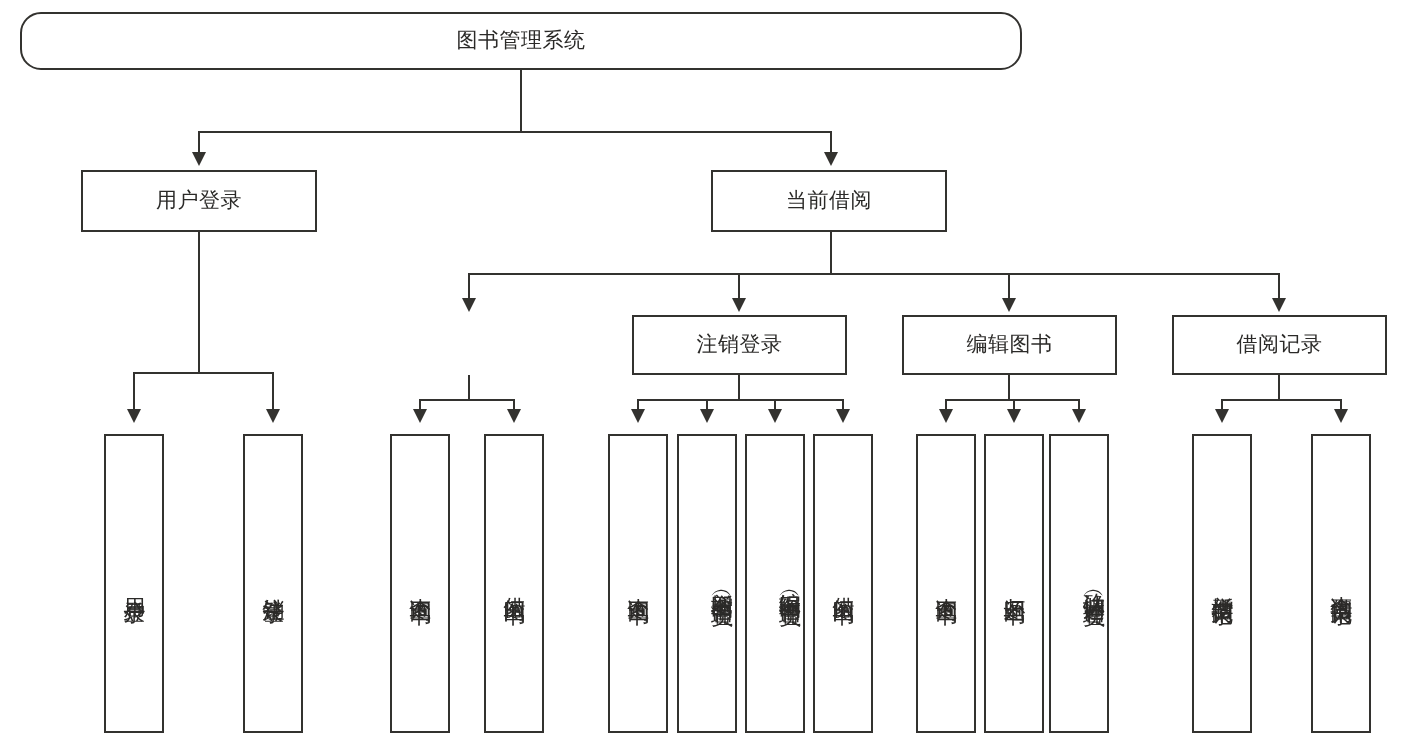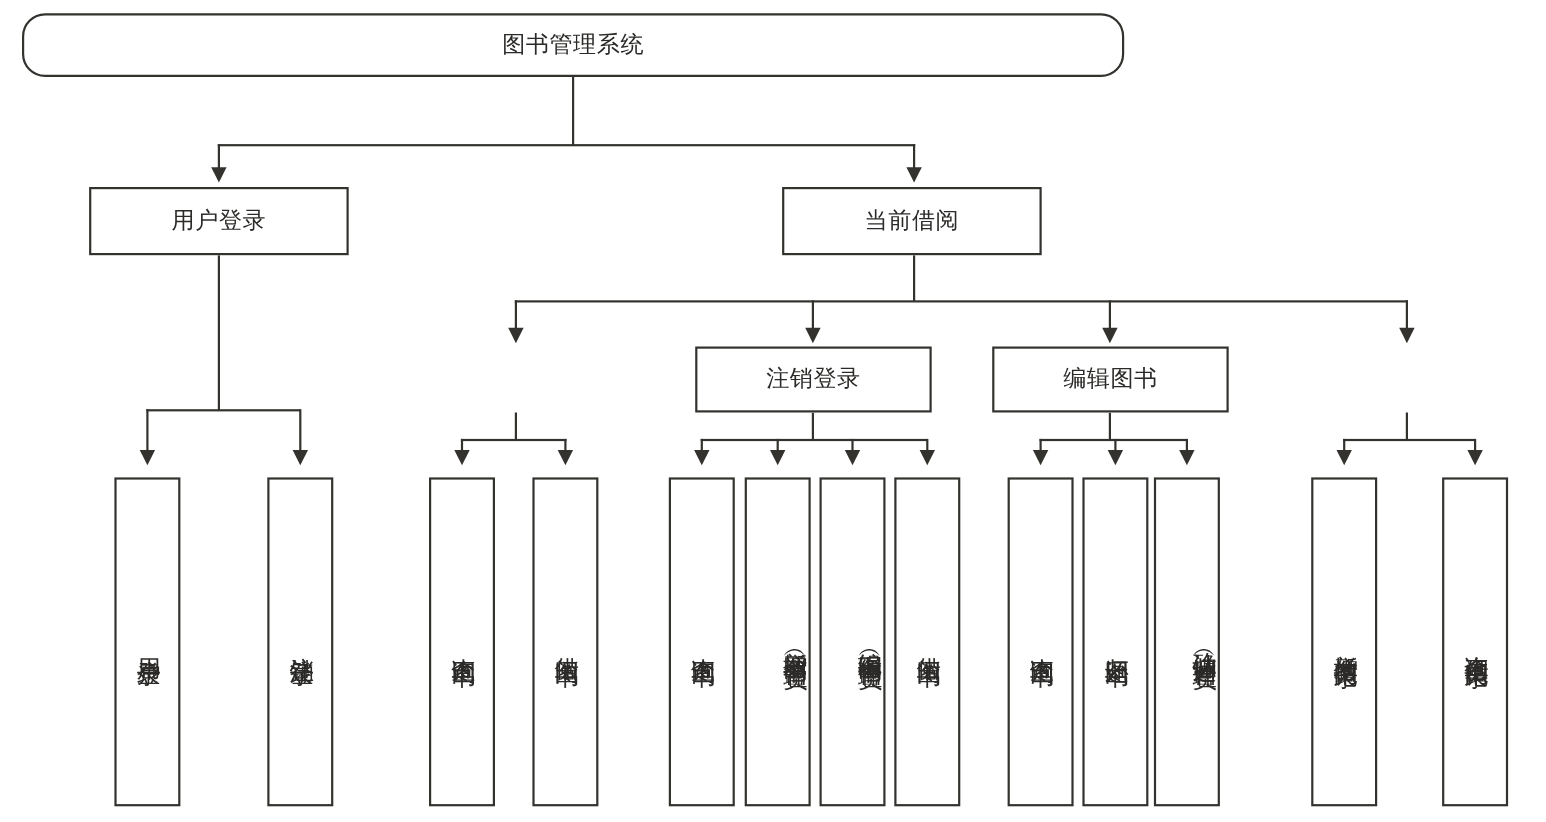--- a/index.html
+++ b/index.html
@@ -130,20 +130,21 @@
   <div class="conn conn-v" style="left:1340px; top:399px; width:2px; height:12px;"></div>
   <div class="arrow" style="left:1334px; top:409px;"></div>
 
   <div class="node node-h" style="left:20px; top:12px; width:1002px; height:58px;border-radius:21px;">图书管理系统</div>
 
   <div class="node node-h" style="left:81px; top:170px; width:236px; height:62px;">用户登录</div>
   <div class="node node-h" style="left:711px; top:170px; width:236px; height:62px;">当前借阅</div>
 
   <div class="node node-h" style="left:632px; top:315px; width:215px; height:60px;">注销登录</div>
   <div class="node node-h" style="left:902px; top:315px; width:215px; height:60px;">编辑图书</div>
+  <div class="node node-h" style="left:1172px; top:315px; width:215px; height:60px;">借阅记录</div>
 
   <div class="node node-v" style="left:104px; top:434px; width:60px; height:299px;">用户登录</div>
   <div class="node node-v" style="left:243px; top:434px; width:60px; height:299px;">注销登录</div>
   <div class="node node-v" style="left:390px; top:434px; width:60px; height:299px;">查询图书</div>
   <div class="node node-v" style="left:484px; top:434px; width:60px; height:299px;">借阅图书</div>
   <div class="node node-v" style="left:608px; top:434px; width:60px; height:299px;">查询图书</div>
   <div class="node node-v" style="left:677px; top:434px; width:60px; height:299px; align-items:flex-start;">新增图书（管理员）</div>
   <div class="node node-v" style="left:745px; top:434px; width:60px; height:299px; align-items:flex-start;">编辑图书（管理员）</div>
   <div class="node node-v" style="left:813px; top:434px; width:60px; height:299px;">借阅图书</div>
   <div class="node node-v" style="left:916px; top:434px; width:60px; height:299px;">查询图书</div>

